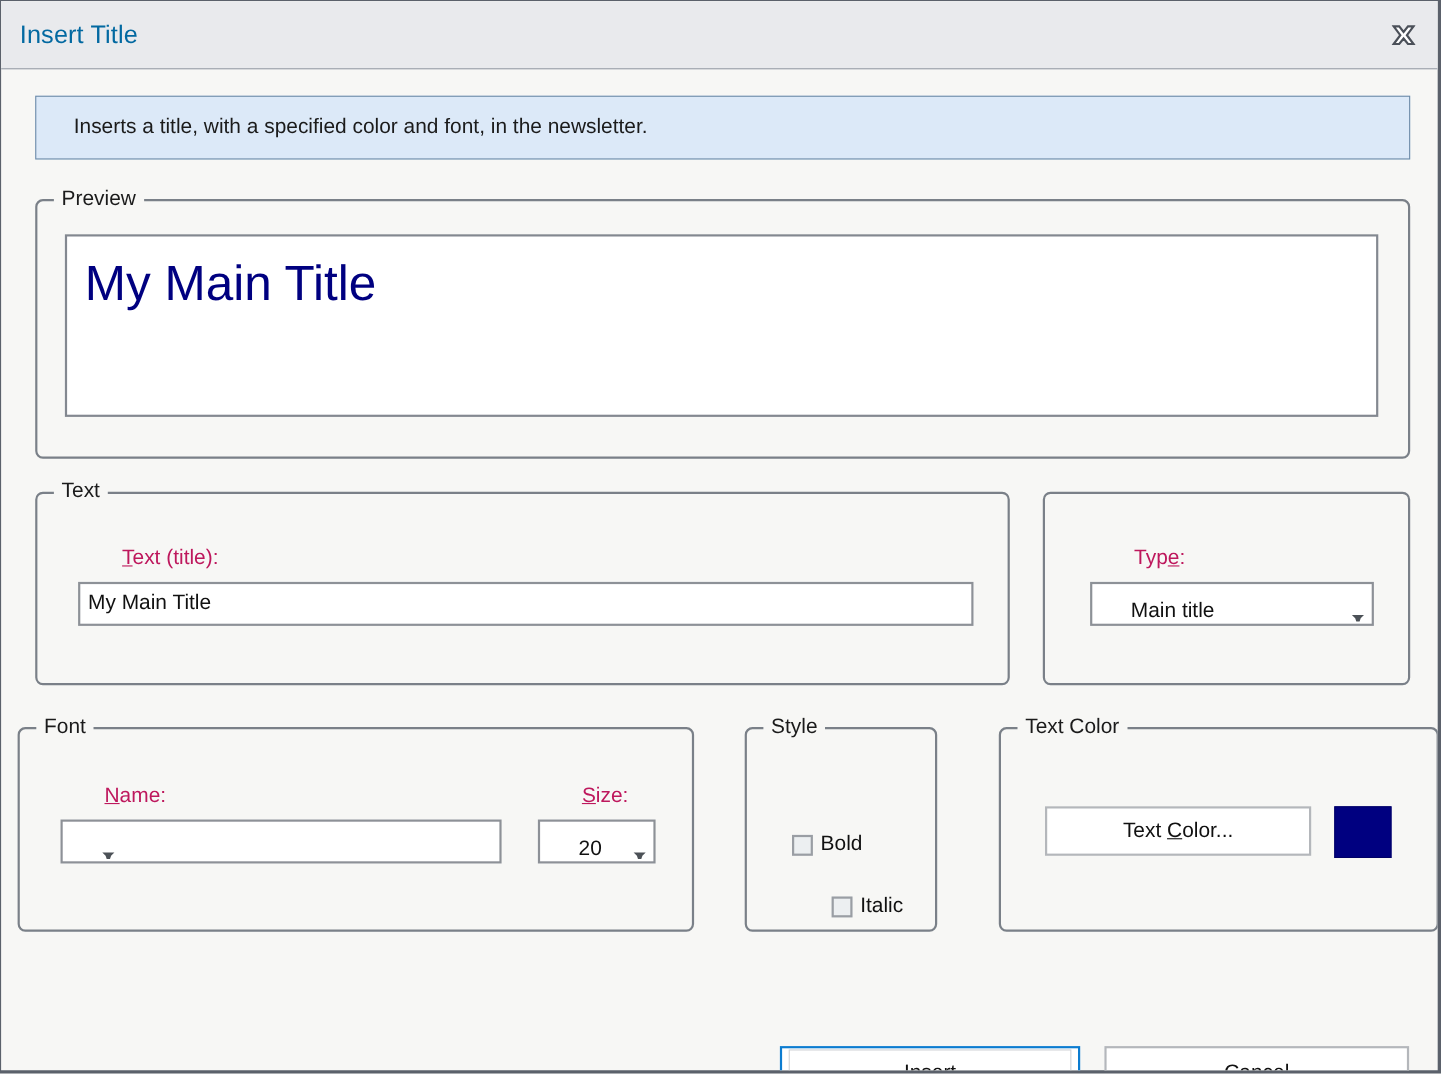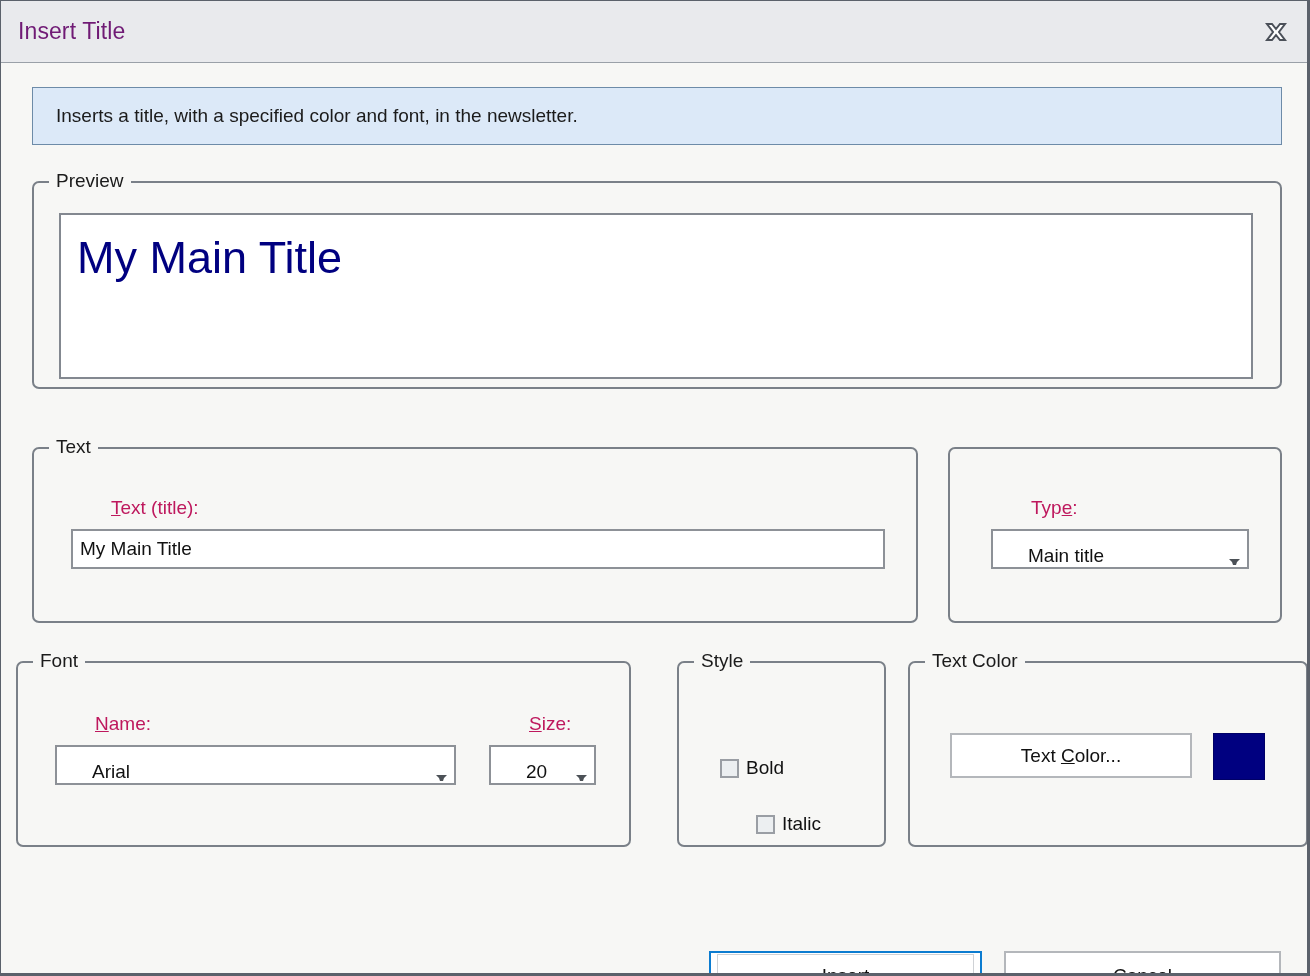--- a/index.html
+++ b/index.html
@@ -29,21 +29,21 @@
     position: relative;
     height: 62px;
     background: #e9eaed;
     border-bottom: 1px solid #9aa0a8;
     display: flex;
     align-items: center;
   }
   .titlebar-title {
     margin-left: 17px;
     font-size: 23px;
-    color: #701a75;
+    color: #0369a1;
     letter-spacing: 0.1px;
   }
   .close-btn {
     position: absolute;
     right: 16px;
     top: 50%;
     transform: translateY(-50%);
     width: 30px; height: 26px;
     display: flex; align-items: center; justify-content: center;
     cursor: pointer;
@@ -59,21 +59,21 @@
   .info-banner {
     position: absolute;
     left: 31px; top: 24px;
     width: 1250px; height: 58px;
     background: #dce9f8;
     border: 1px solid #6d8ba8;
     display: flex;
     align-items: center;
   }
   .info-banner-text {
-    margin-left: 23px;
+    margin-left: 34px;
     font-size: 19px;
     color: #1b1b1b;
   }
 
   
   .group {
     position: absolute;
     border: 2px solid #7a8088;
     border-radius: 7px;
     background: transparent;
@@ -82,25 +82,25 @@
     position: absolute;
     top: -13px;
     left: 15px;
     padding: 0 7px;
     background: #f7f7f5;
     font-size: 19px;
     color: #1b1b1b;
     line-height: 22px;
   }
 
-  #grp-preview { left: 31px; top: 118px; width: 1250px; height: 208px; padding-left: 36px; }
+  #grp-preview { left: 31px; top: 118px; width: 1250px; height: 236px; padding-left: 36px; }
   #grp-text    { left: 31px; top: 384px; width: 886px; height: 176px; }
   #grp-type    { left: 947px; top: 384px; width: 334px; height: 176px; }
   #grp-font    { left: 15px; top: 598px; width: 615px; height: 186px; }
-  #grp-style   { left: 676px; top: 598px; width: 209px; height: 186px; }
+  #grp-style   { left: 676px; top: 598px; width: 175px; height: 186px; }
   #grp-color   { left: 907px; top: 598px; width: 400px; height: 186px; }
 
   
   .preview-box {
     position: absolute;
     left: 25px; top: 30px;
     width: 1194px; height: 166px;
     background: #ffffff;
     border: 2px solid #838890;
   }
@@ -282,21 +282,20 @@
             <path d="M1 1 L12 1 L9 4 L8 7 L5 7 L4 4 Z" fill="#4c5157"></path>
           </svg>
         </div>
       </div>
     </div>
 
     <div class="group" id="grp-font">
       <div class="group-label">Font</div>
       <div class="field-label" id="lbl-name"><u>N</u><span>ame:</span></div>
       <div class="combo" id="cmb-name">
-        <div class="combo-value">Arial</div>
         <div class="combo-arrow">
           <svg width="13" height="9" viewBox="0 0 13 9" aria-hidden="true">
             <path d="M1 1 L12 1 L9 4 L8 7 L5 7 L4 4 Z" fill="#4c5157"></path>
           </svg>
         </div>
       </div>
       <div class="field-label" id="lbl-size"><u>S</u><span>ize:</span></div>
       <div class="combo" id="cmb-size">
         <div class="combo-value">20</div>
         <div class="combo-arrow">

